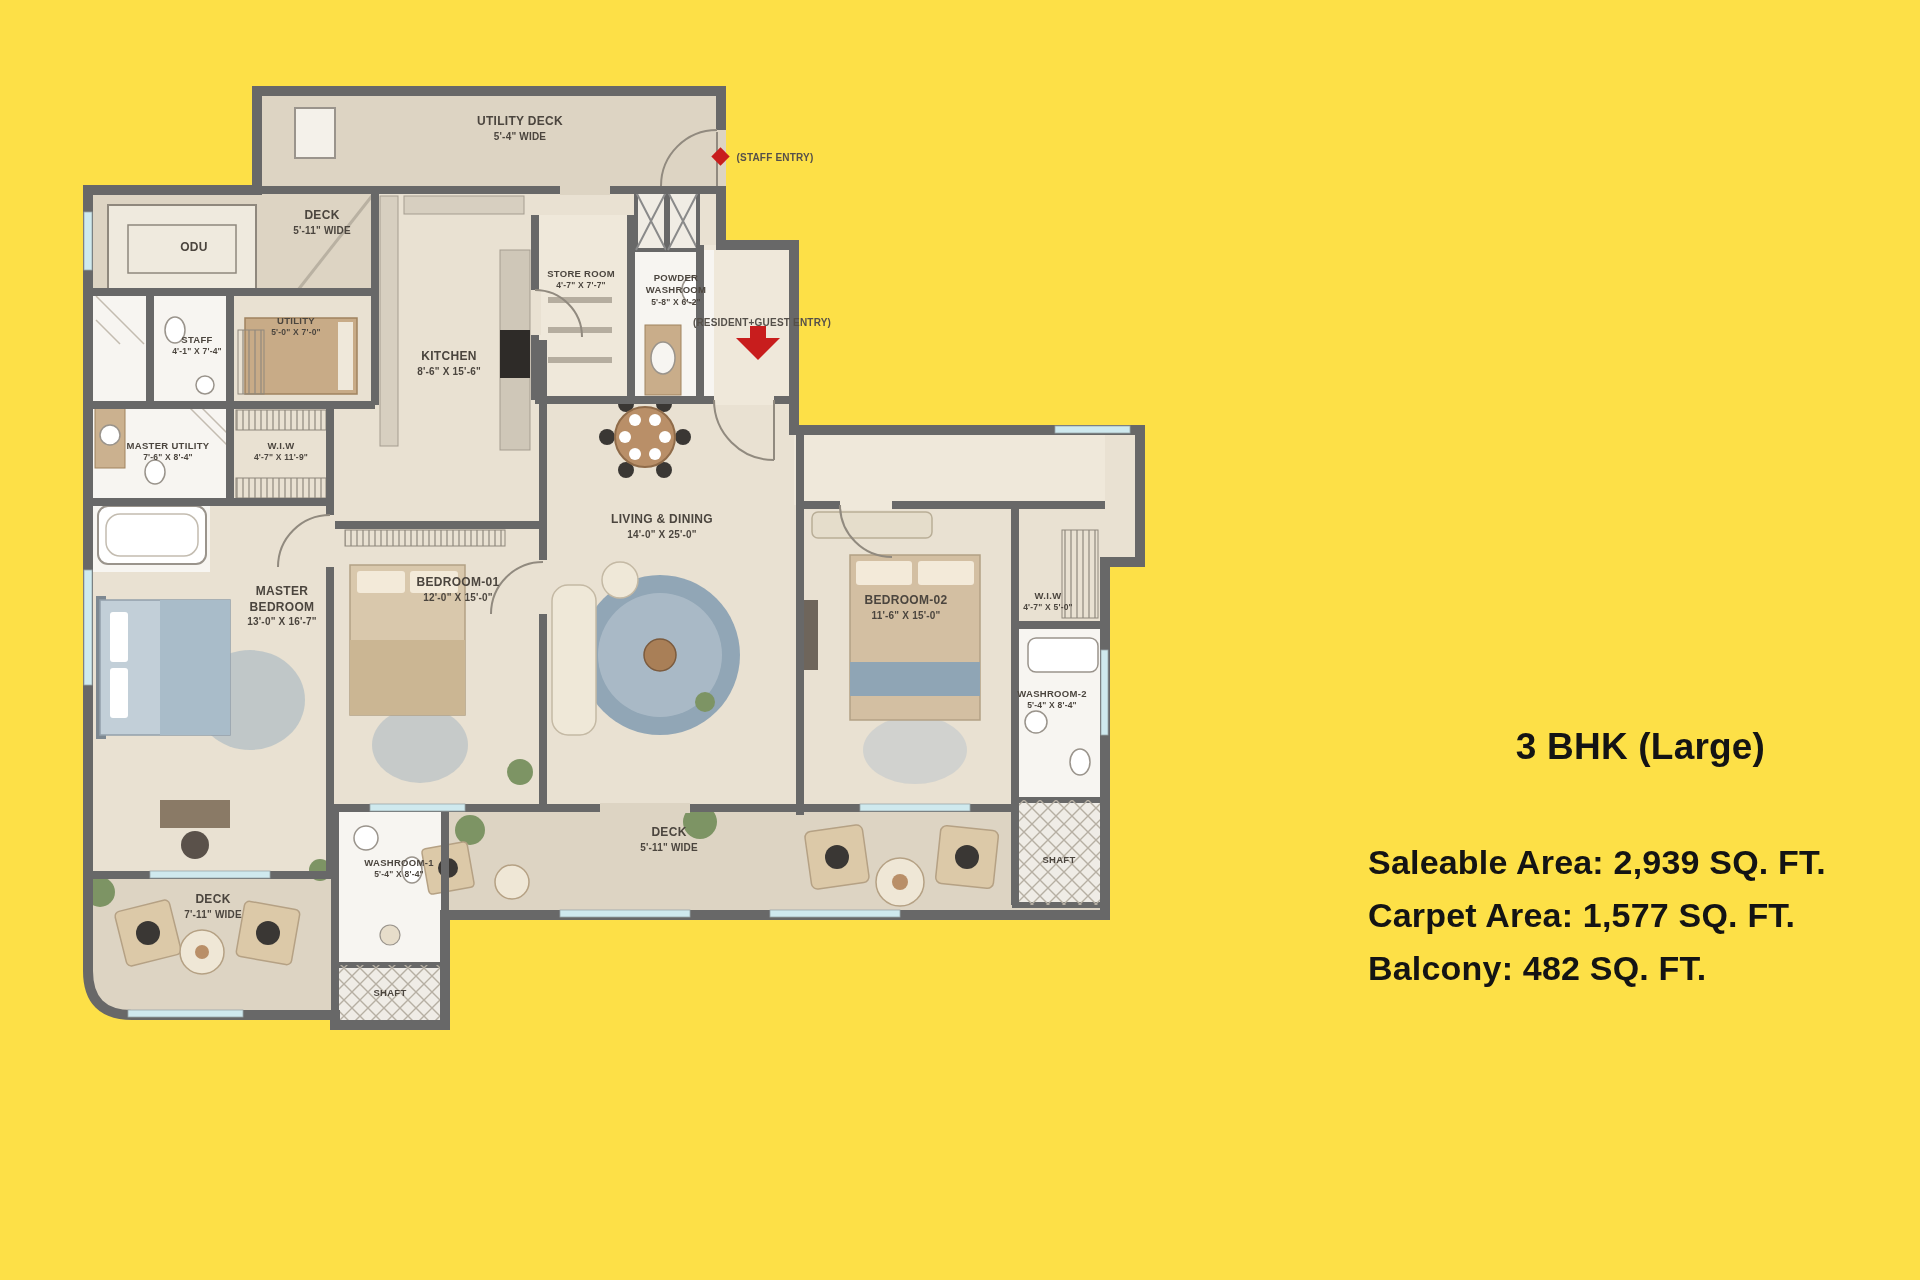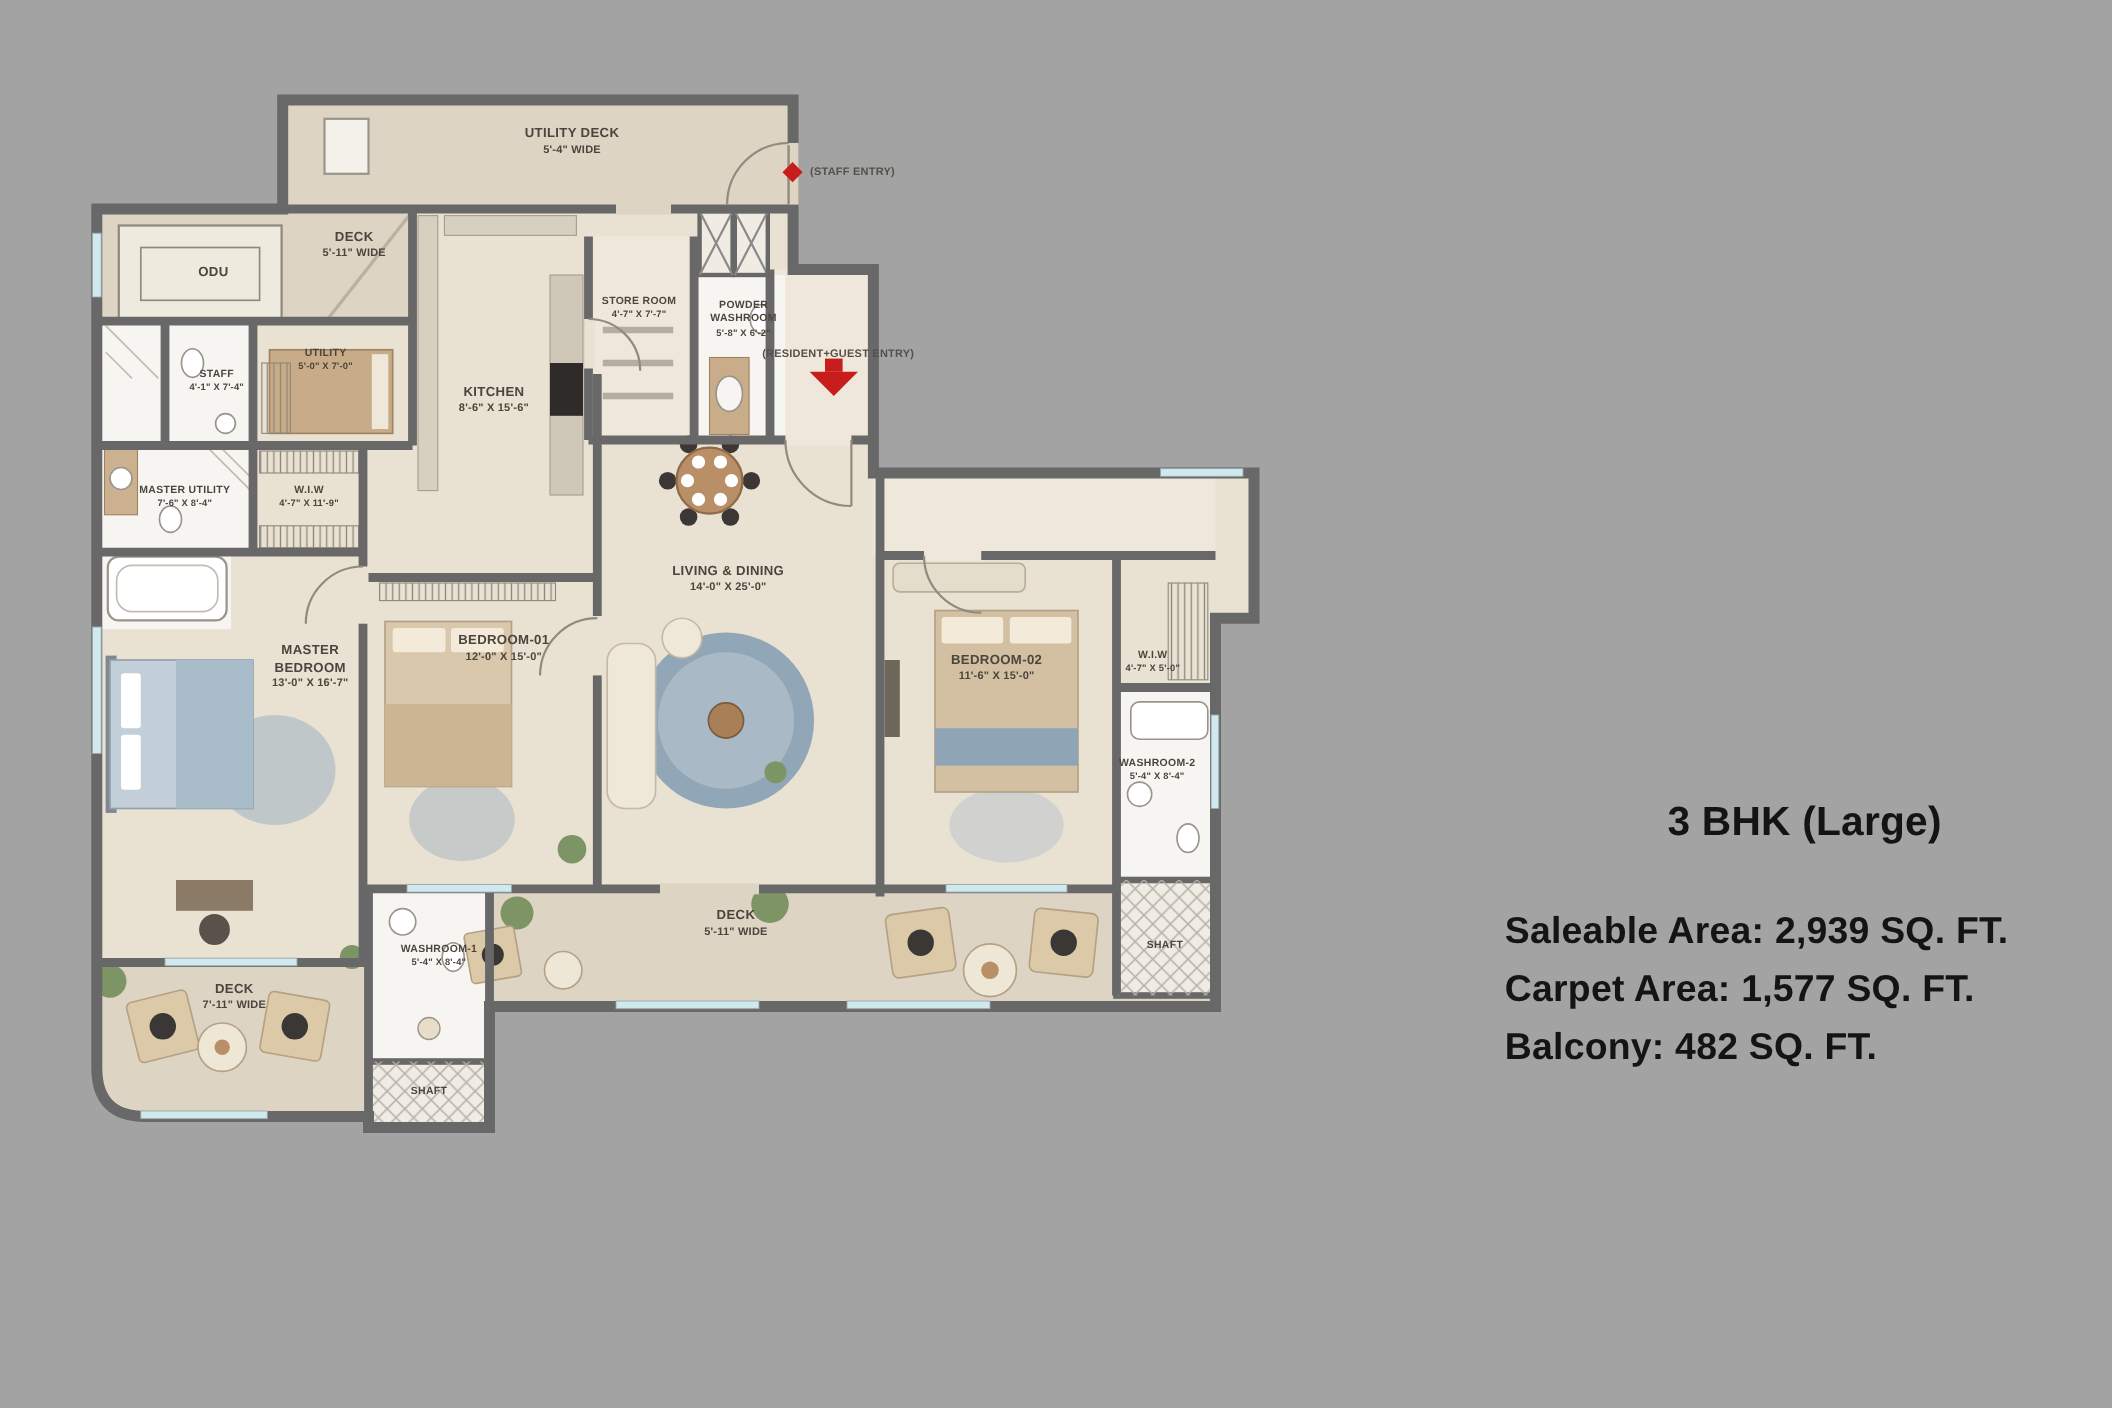--- a/index.html
+++ b/index.html
@@ -1,32 +1,32 @@
 <!DOCTYPE html>
 <html><head>
 <meta charset="utf-8">
 <style>
   html,body{margin:0;padding:0;background:#ffffff;}
-  .stage{position:relative;width:1920px;height:1280px;background:#a3a3a3;overflow:hidden;
+  .stage{position:relative;width:1920px;height:1280px;background:#fde047;overflow:hidden;
          font-family:"Liberation Sans",sans-serif;}
   svg{position:absolute;left:0;top:0;}
   
   .rlabel{position:absolute;transform:translate(-50%,-50%);text-align:center;
           color:#4b453e;line-height:1.3;pointer-events:none;white-space:nowrap;}
   .rlabel .rname{font-weight:bold;font-size:12px;letter-spacing:.3px;}
   .rlabel .rdim{font-weight:600;font-size:10px;letter-spacing:.2px;}
   .rlabel.sm .rname{font-size:9.5px;}
   .rlabel.sm .rdim{font-size:8.5px;}
   .rlabel.wrap{white-space:normal;width:86px;}
   .entry-label{position:absolute;transform:translate(-50%,-50%);font-size:10px;font-weight:600;
                color:#55504a;letter-spacing:.2px;white-space:nowrap;}
   
   .panel{position:absolute;left:1368px;top:726px;width:545px;color:#141414;}
   .panel-title{font-size:37px;font-weight:bold;text-align:center;letter-spacing:.2px;}
-  .panel-lines{margin-top:52px;}
+  .panel-lines{margin-top:68px;}
   .panel-line{font-size:34px;font-weight:bold;line-height:1.56;letter-spacing:.2px;}
 </style>
 </head>
 <body>
 
 <div class="stage">
 
   <svg viewBox="0 0 1920 1280" width="1920" height="1280">
     <defs>
       <pattern id="crossh" width="16" height="16" patternUnits="userSpaceOnUse">

